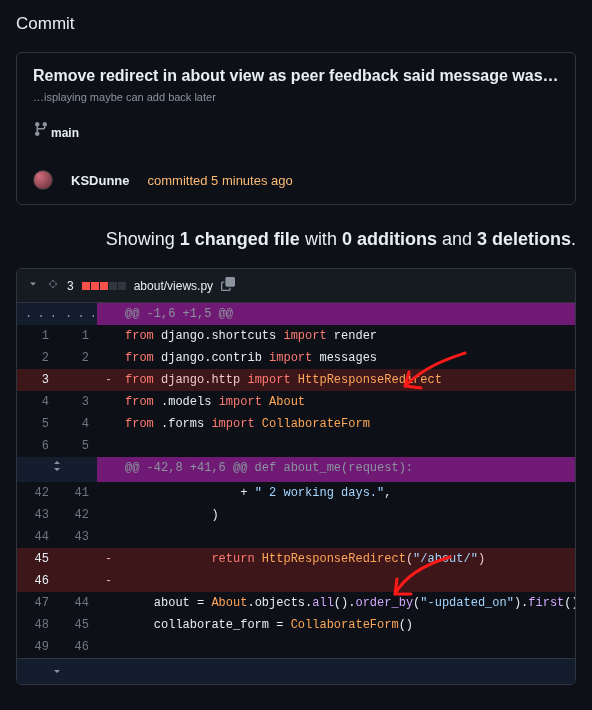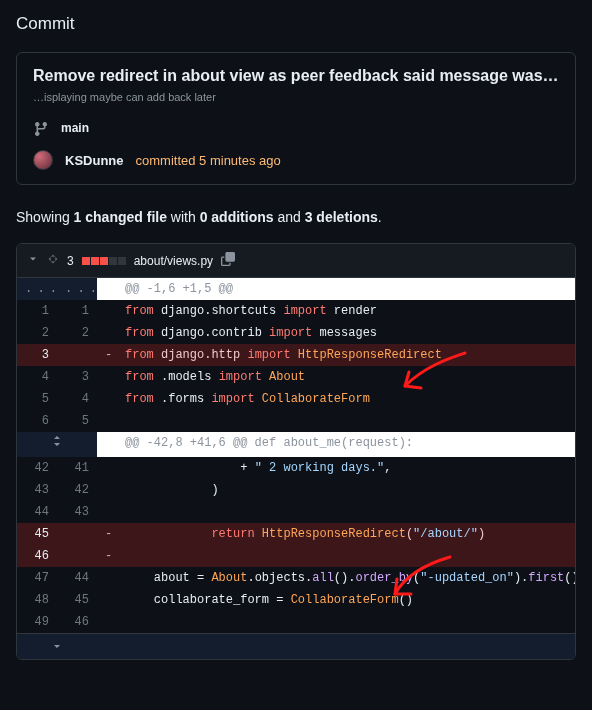--- a/index.html
+++ b/index.html
@@ -34,45 +34,46 @@
     text-overflow: ellipsis;
     margin-bottom: 6px;
   }
   .commit-body {
     font-size: 11px;
     color: #8b949e;
     margin-bottom: 18px;
   }
   .branch-row {
     display: flex;
-    align-items: flex-start;
-    gap: 12px;
-    margin-bottom: 10px;
+    align-items: flex-end;
+    gap: 2px;
+    margin-bottom: 30px;
     font-size: 12px;
   }
   .branch-icon svg { fill: #8b949e; }
   .branch-name { color: #e6edf3; font-weight: 600; font-size: 12px;}
   .author-row {
     display: flex;
     align-items: center;
-    gap: 12px;
+    gap: 18px;
     font-size: 13px;
   }
   .avatar {
     width: 20px; height: 20px;
     border-radius: 50%;
     background: radial-gradient(circle at 30% 30%, #d36b7a, #5a2b35);
     border: 1px solid #30363d;
   }
   .author-name { font-weight: 600; }
   .author-suffix { color: #fdba74; }
   .summary {
     padding: 16px 16px 10px 16px;
-    font-size: 14px;
+    font-size: 18px;
     color: #e6edf3;
+    text-align: right;
   }
   .summary b { font-weight: 600; }
 
   .diff-container {
     margin: 8px 16px 0 16px;
     border: 1px solid #30363d;
     border-radius: 6px;
     overflow: hidden;
   }
   .file-header {
@@ -115,21 +116,21 @@
     user-select: none;
     font-size: 12px;
   }
   td.mark {
     width: 20px;
     text-align: center;
     color: #e6edf3;
   }
   td.code { overflow: hidden; }
 
-  tr.hunk td { background: #ffffff; color: #8b949e; }
+  tr.hunk td { background: #701a75; color: #8b949e; }
   tr.hunk td.ln { background: #131d2e; color: #8b949e; }
   tr.hunk td.ln.dots::after { content: ". . ."; letter-spacing: -1px; }
   tr.hunk .expand-col { text-align: center; }
   .expand-svg { fill: #8b949e; }
 
   tr.ctx td.code { color: #e6edf3; }
   tr.del td { background: #3c1618; }
   tr.del td.ln { background: #3c1618; color: #e6edf3; }
   tr.del td.mark { color: #f0a8ab; }
   tr.del td.code { color: #f0c9c9; }

